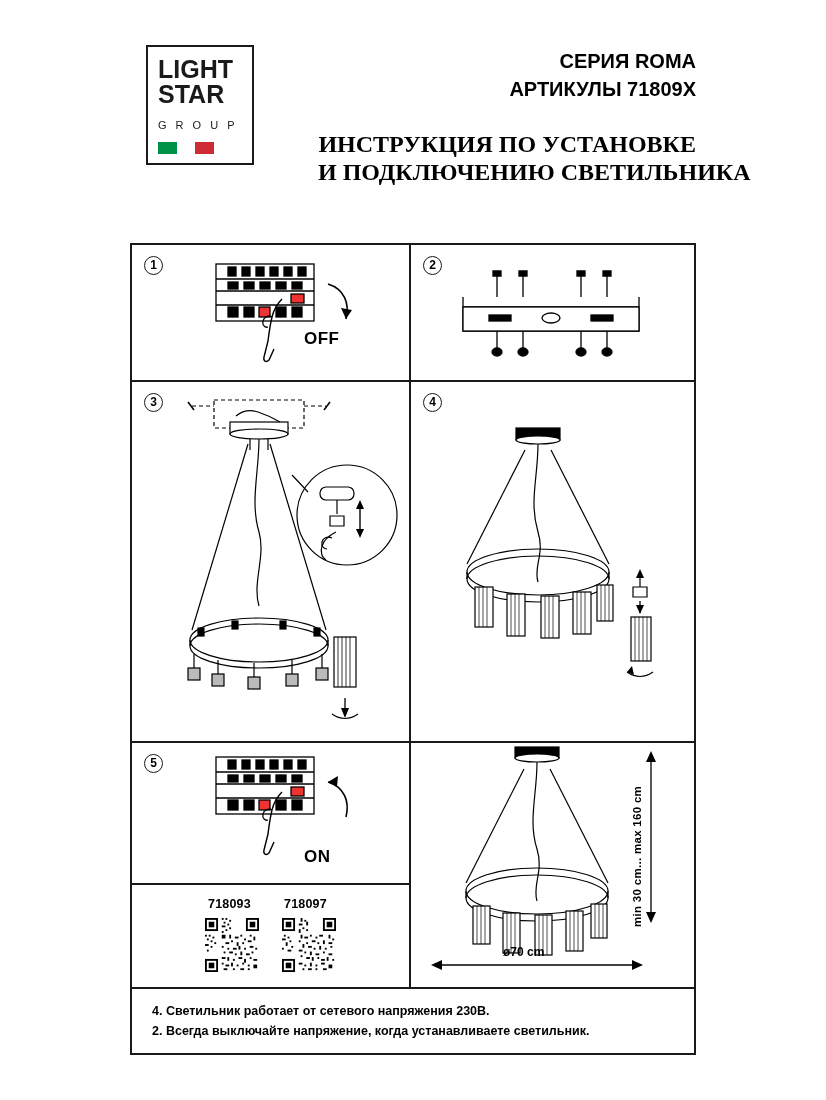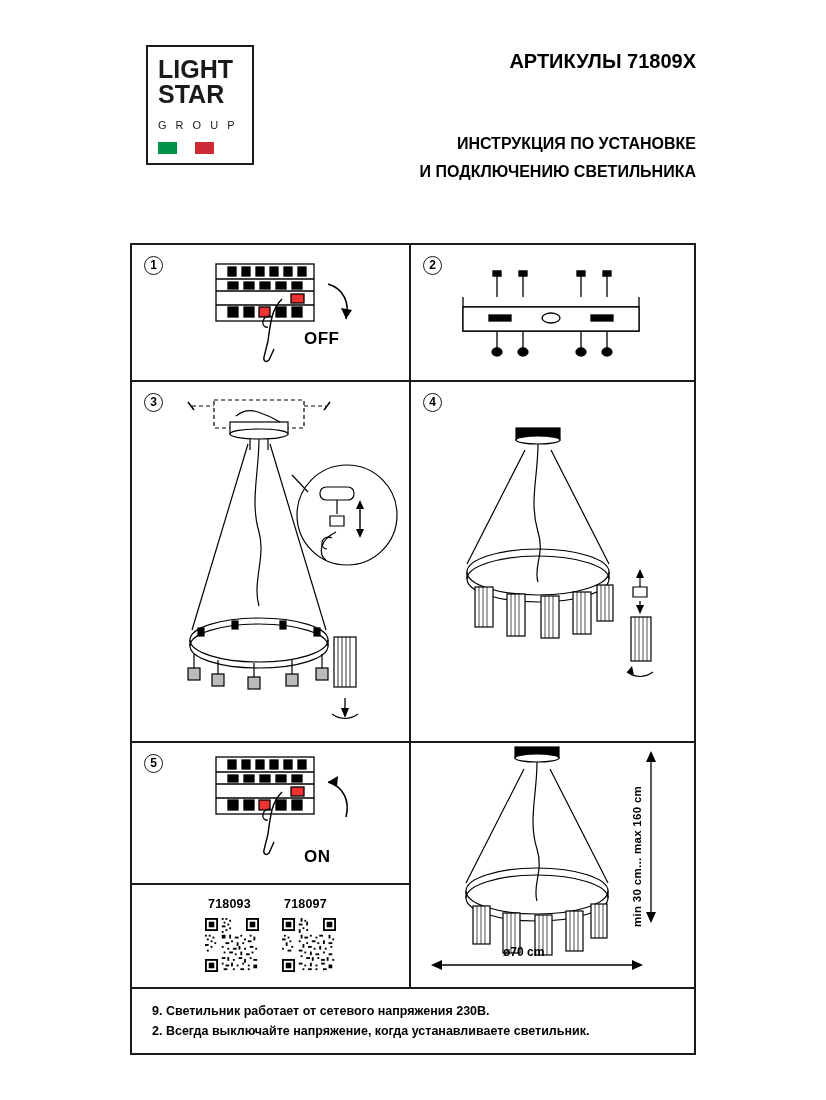--- a/index.html
+++ b/index.html
@@ -81,23 +81,24 @@
   }
   .title-block {
     position: absolute;
     left: 188px;
     top: 85px;
     width: 378px;
     text-align: right;
   }
   .title-line {
     font-weight: bold;
-    font-size: 16px;
+    font-size: 24px;
     line-height: 28px;
     white-space: nowrap;
+    font-family: Liberation Serif, serif;
   }
 
   
   .grid {
     position: absolute;
     left: 130px;
     top: 243px;
     width: 566px;
     height: 812px;
     border: 2px solid #1a1a1a;
@@ -187,20 +188,21 @@
       <div class="logo-line">STAR</div>
       <div class="logo-group">G R O U P</div>
       <div class="flag">
         <span class="g"></span>
           <span class="w"></span>
           <span class="r"></span>
       </div>
     </div>
 
     <div class="header-text">
+      <div class="series-line">СЕРИЯ ROMA</div>
       <div class="series-line">АРТИКУЛЫ 71809X</div>
     </div>
 
     <div class="title-block">
       <div class="title-line">ИНСТРУКЦИЯ ПО УСТАНОВКЕ</div>
       <div class="title-line">И ПОДКЛЮЧЕНИЮ СВЕТИЛЬНИКА</div>
     </div>
   </div>
 
   <div class="grid">
@@ -670,19 +672,19 @@
           <polygon points="20,222 31,217 31,227" fill="#000" stroke="none"></polygon>
           <polygon points="232,222 221,217 221,227" fill="#000" stroke="none"></polygon>
         </g>
       </svg>
       <div class="dim-vert" style="left:220px; top:12px; height:172px;">min 30 cm... max 160 cm</div>
       <div class="dim-horiz" style="left:92px; top:202px;text-align:right;">ø70 cm</div>
     </div>
 
     <div class="cell" style="left:0; top:744px; width:562px; height:64px;">
       <div class="notes">
-        <div>9. Светильник работает от сетевого напряжения 230В.</div>
+        <div>4. Светильник работает от сетевого напряжения 230В.</div>
         <div>2. Всегда выключайте напряжение, когда устанавливаете светильник.</div>
       </div>
     </div>
 
   </div>
 </div>
 
 </body></html>

